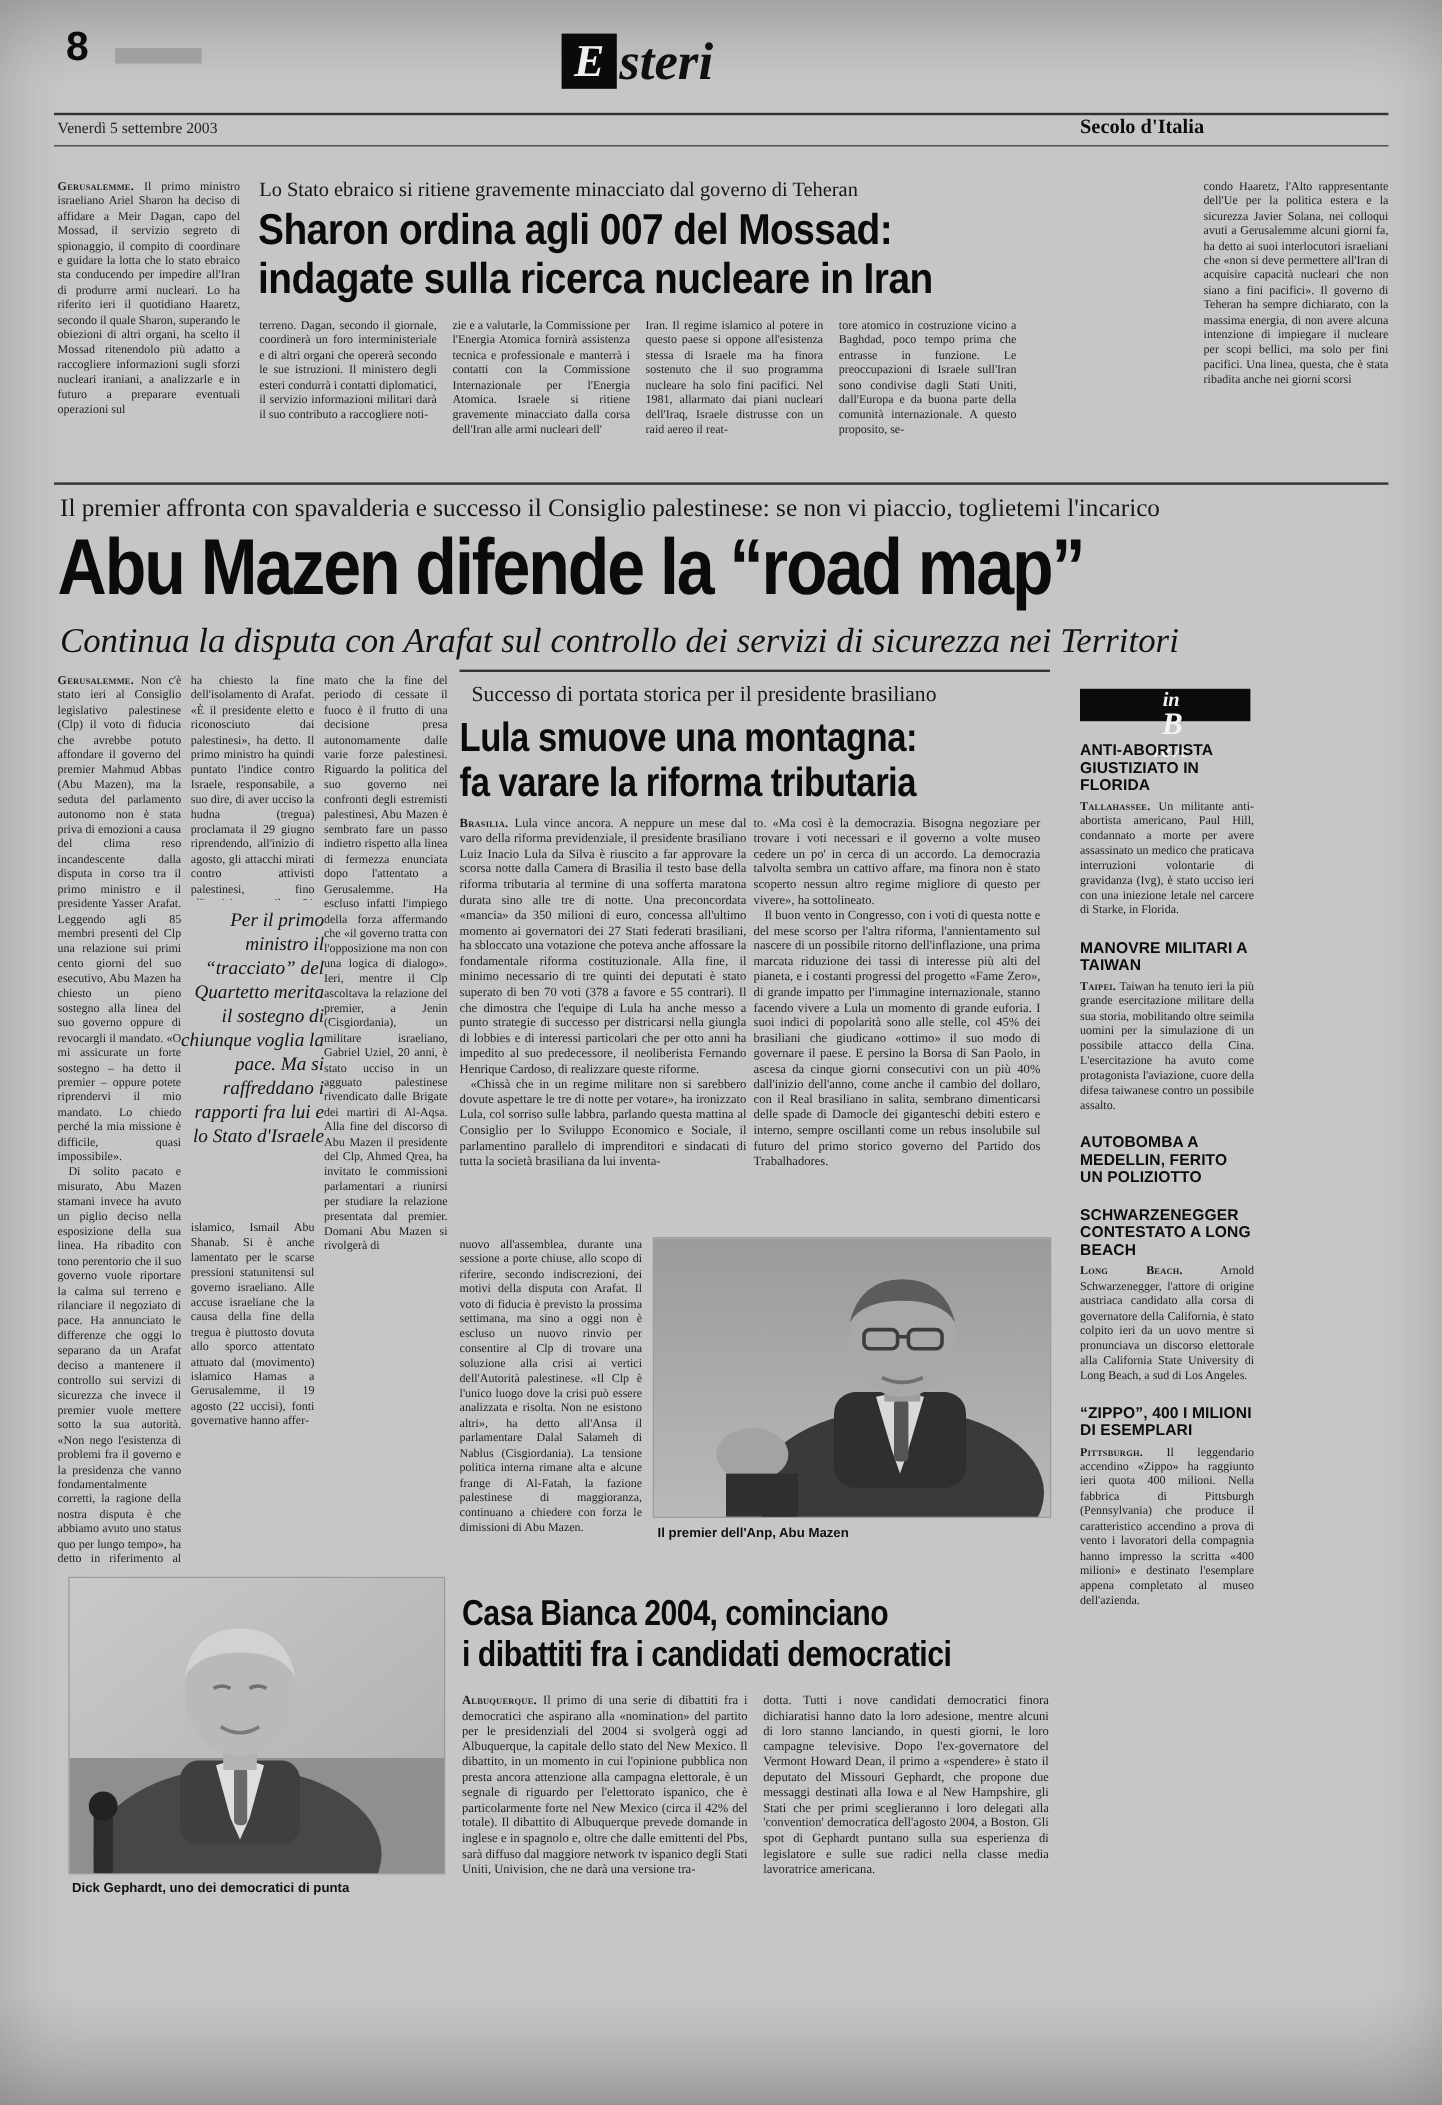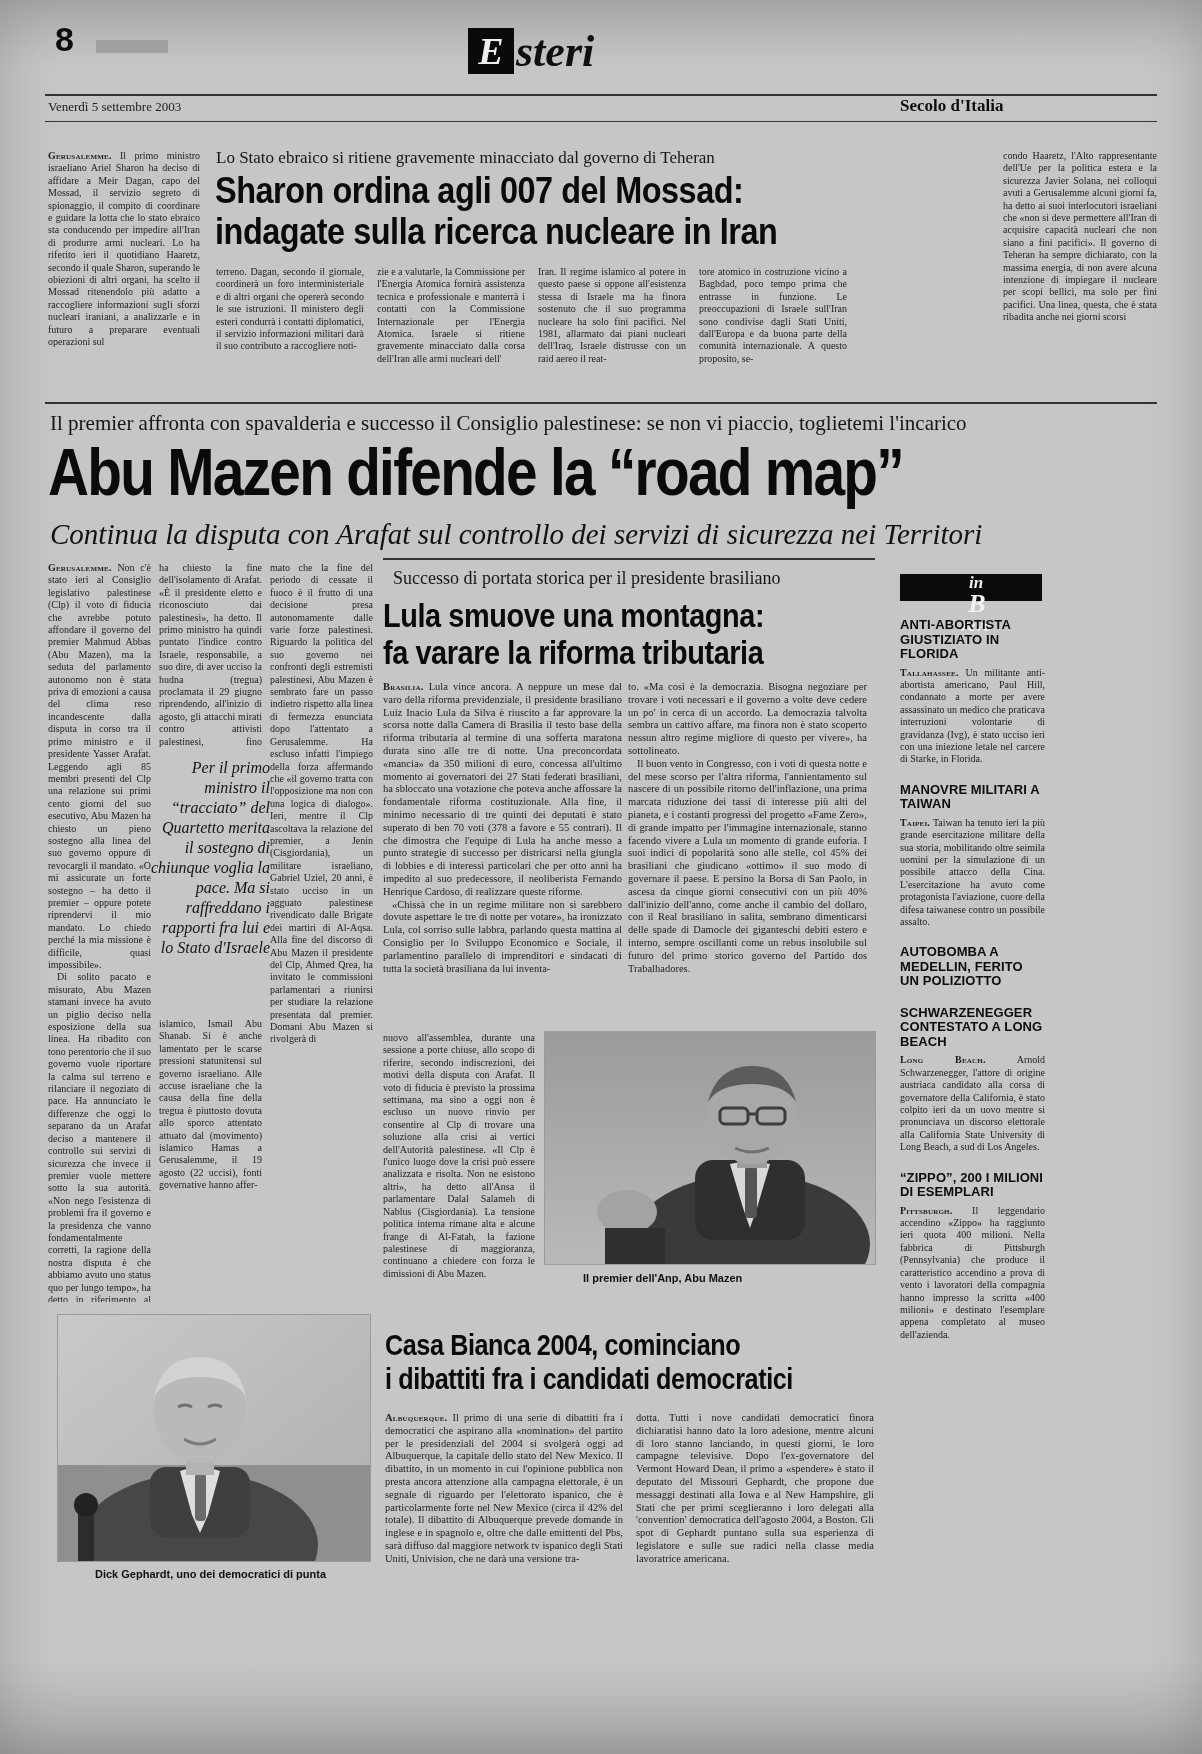--- a/index.html
+++ b/index.html
@@ -8,21 +8,21 @@
         box-shadow:inset 0 0 60px rgba(0,0,0,.18);
         font-family:"Liberation Serif",serif;color:#1b1b1b;overflow:hidden;}
   .abs{position:absolute;}
   .bt{font:10px/12.4px "Liberation Serif",serif;text-align:justify;color:#1d1d1d;overflow:hidden;}
   .bt p{margin:0;}
   .bt p + p{text-indent:9px;}
   .dl{font-weight:bold;font-variant:small-caps;letter-spacing:.2px;}
   .hl{font-family:"Liberation Sans",sans-serif;font-weight:bold;color:#0b0b0b;}
   .kick{font-family:"Liberation Serif",serif;color:#161616;}
   .rule{background:#333;}
-  .caption{font:bold 11px/13px "Liberation Sans",sans-serif;color:#111;margin-left:35px;}
+  .caption{font:bold 11px/13px "Liberation Sans",sans-serif;color:#111;}
   .condensed{transform-origin:left top;}
   .quote{font:italic 16px/20px "Liberation Serif",serif;text-align:right;color:#151515;}
   .photo{background:#b4b4b4;box-shadow:0 0 0 1px #9a9a9a;}
   
   .sb-item{margin-top:17px;}
   .sb-title{font:bold 13px/14.5px "Liberation Sans",sans-serif;color:#0d0d0d;letter-spacing:.1px;}
   .sb-body{margin-top:5px;font:10px/12.4px "Liberation Serif",serif;text-align:justify;}
   .sb-head{display:flex;align-items:center;width:142px;height:27px;background:#0b0b0b;color:#f2f2f2;
            padding-left:10px;box-sizing:border-box;font-family:"Liberation Serif",serif;flex-direction:column;}
   .lula-cols{display:flex;gap:6px;margin-top:10px;}
@@ -89,21 +89,21 @@
     <div class="hl condensed" style="font-size:34px;line-height:37px;letter-spacing:-.5px;transform:scaleX(.85);width:580px;margin-top:2px;">
       <div>Lula smuove una montagna:</div>
       <div>fa varare la riforma tributaria</div>
     </div>
     <div class="lula-cols">
       <div class="bt lula-col" style="font-size:10.5px;line-height:12.8px;">
         <p><span class="dl">Brasilia.</span> <span>Lula vince ancora. A neppure un mese dal varo della riforma previdenziale, il presidente brasiliano Luiz Inacio Lula da Silva è riuscito a far approvare la scorsa notte dalla Camera di Brasilia il testo base della riforma tributaria al termine di una sofferta maratona durata sino alle tre di notte. Una preconcordata «mancia» da 350 milioni di euro, concessa all'ultimo momento ai governatori dei 27 Stati federati brasiliani, ha sbloccato una votazione che poteva anche affossare la fondamentale riforma costituzionale. Alla fine, il minimo necessario di tre quinti dei deputati è stato superato di ben 70 voti (378 a favore e 55 contrari). Il che dimostra che l'equipe di Lula ha anche messo a punto strategie di successo per districarsi nella giungla di lobbies e di interessi particolari che per otto anni ha impedito al suo predecessore, il neoliberista Fernando Henrique Cardoso, di realizzare queste riforme.</span></p>
         <p>«Chissà che in un regime militare non si sarebbero dovute aspettare le tre di notte per votare», ha ironizzato Lula, col sorriso sulle labbra, parlando questa mattina al Consiglio per lo Sviluppo Economico e Sociale, il parlamentino parallelo di imprenditori e sindacati di tutta la società brasiliana da lui inventa-</p>
       </div>
       <div class="bt lula-col" style="font-size:10.5px;line-height:12.8px;">
-        <p>to. «Ma così è la democrazia. Bisogna negoziare per trovare i voti necessari e il governo a volte deve cedere un po' in cerca di un accordo. La democrazia talvolta sembra un cattivo affare, ma finora non è stato scoperto nessun altro regime migliore di questo per vivere», ha sottolineato.</p>
+        <p>to. «Ma così è la democrazia. Bisogna negoziare per trovare i voti necessari e il governo a volte museo cedere un po' in cerca di un accordo. La democrazia talvolta sembra un cattivo affare, ma finora non è stato scoperto nessun altro regime migliore di questo per vivere», ha sottolineato.</p>
         <p>Il buon vento in Congresso, con i voti di questa notte e del mese scorso per l'altra riforma, l'annientamento sul nascere di un possibile ritorno dell'inflazione, una prima marcata riduzione dei tassi di interesse più alti del pianeta, e i costanti progressi del progetto «Fame Zero», di grande impatto per l'immagine internazionale, stanno facendo vivere a Lula un momento di grande euforia. I suoi indici di popolarità sono alle stelle, col 45% dei brasiliani che giudicano «ottimo» il suo modo di governare il paese. E persino la Borsa di San Paolo, in ascesa da cinque giorni consecutivi con un più 40% dall'inizio dell'anno, come anche il cambio del dollaro, con il Real brasiliano in salita, sembrano dimenticarsi delle spade di Damocle dei giganteschi debiti estero e interno, sempre oscillanti come un rebus insolubile sul futuro del primo storico governo del Partido dos Trabalhadores.</p>
       </div>
     </div>
   </div>
 
   <div class="abs bt" style="left:383px;top:1032px;width:152px;height:272px;">nuovo all'assemblea, durante una sessione a porte chiuse, allo scopo di riferire, secondo indiscrezioni, dei motivi della disputa con Arafat. Il voto di fiducia è previsto la prossima settimana, ma sino a oggi non è escluso un nuovo rinvio per consentire al Clp di trovare una soluzione alla crisi ai vertici dell'Autorità palestinese. «Il Clp è l'unico luogo dove la crisi può essere analizzata e risolta. Non ne esistono altri», ha detto all'Ansa il parlamentare Dalal Salameh di Nablus (Cisgiordania). La tensione politica interna rimane alta e alcune frange di Al-Fatah, la fazione palestinese di maggioranza, continuano a chiedere con forza le dimissioni di Abu Mazen.</div>
 
   <div class="abs photo" style="left:545px;top:1032px;width:330px;height:232px;">
     <svg width="330" height="232" viewBox="0 0 330 232">
       <defs>
@@ -156,21 +156,21 @@
     </div>
 
     <div class="sb-item">
       <div class="sb-title">SCHWARZENEGGER CONTESTATO A LONG BEACH</div>
       <div class="sb-body">
         <span class="dl">Long Beach.</span> <span>Arnold Schwarzenegger, l'attore di origine austriaca candidato alla corsa di governatore della California, è stato colpito ieri da un uovo mentre si pronunciava un discorso elettorale alla California State University di Long Beach, a sud di Los Angeles.</span>
       </div>
     </div>
 
     <div class="sb-item">
-      <div class="sb-title">“ZIPPO”, 200 I MILIONI DI ESEMPLARI</div>
+      <div class="sb-title">“ZIPPO”, 400 I MILIONI DI ESEMPLARI</div>
       <div class="sb-body">
         <span class="dl">Pittsburgh.</span> <span>Il leggendario accendino «Zippo» ha raggiunto ieri quota 400 milioni. Nella fabbrica di Pittsburgh (Pennsylvania) che produce il caratteristico accendino a prova di vento i lavoratori della compagnia hanno impresso la scritta «400 milioni» e destinato l'esemplare appena completato al museo dell'azienda.</span>
       </div>
     </div>
   </div>
 
   <div class="abs photo" style="left:58px;top:1315px;width:312px;height:246px;">
     <svg width="312" height="246" viewBox="0 0 312 246">
       <defs>
         <linearGradient id="bgg" x1="0" y1="0" x2="1" y2="1">

